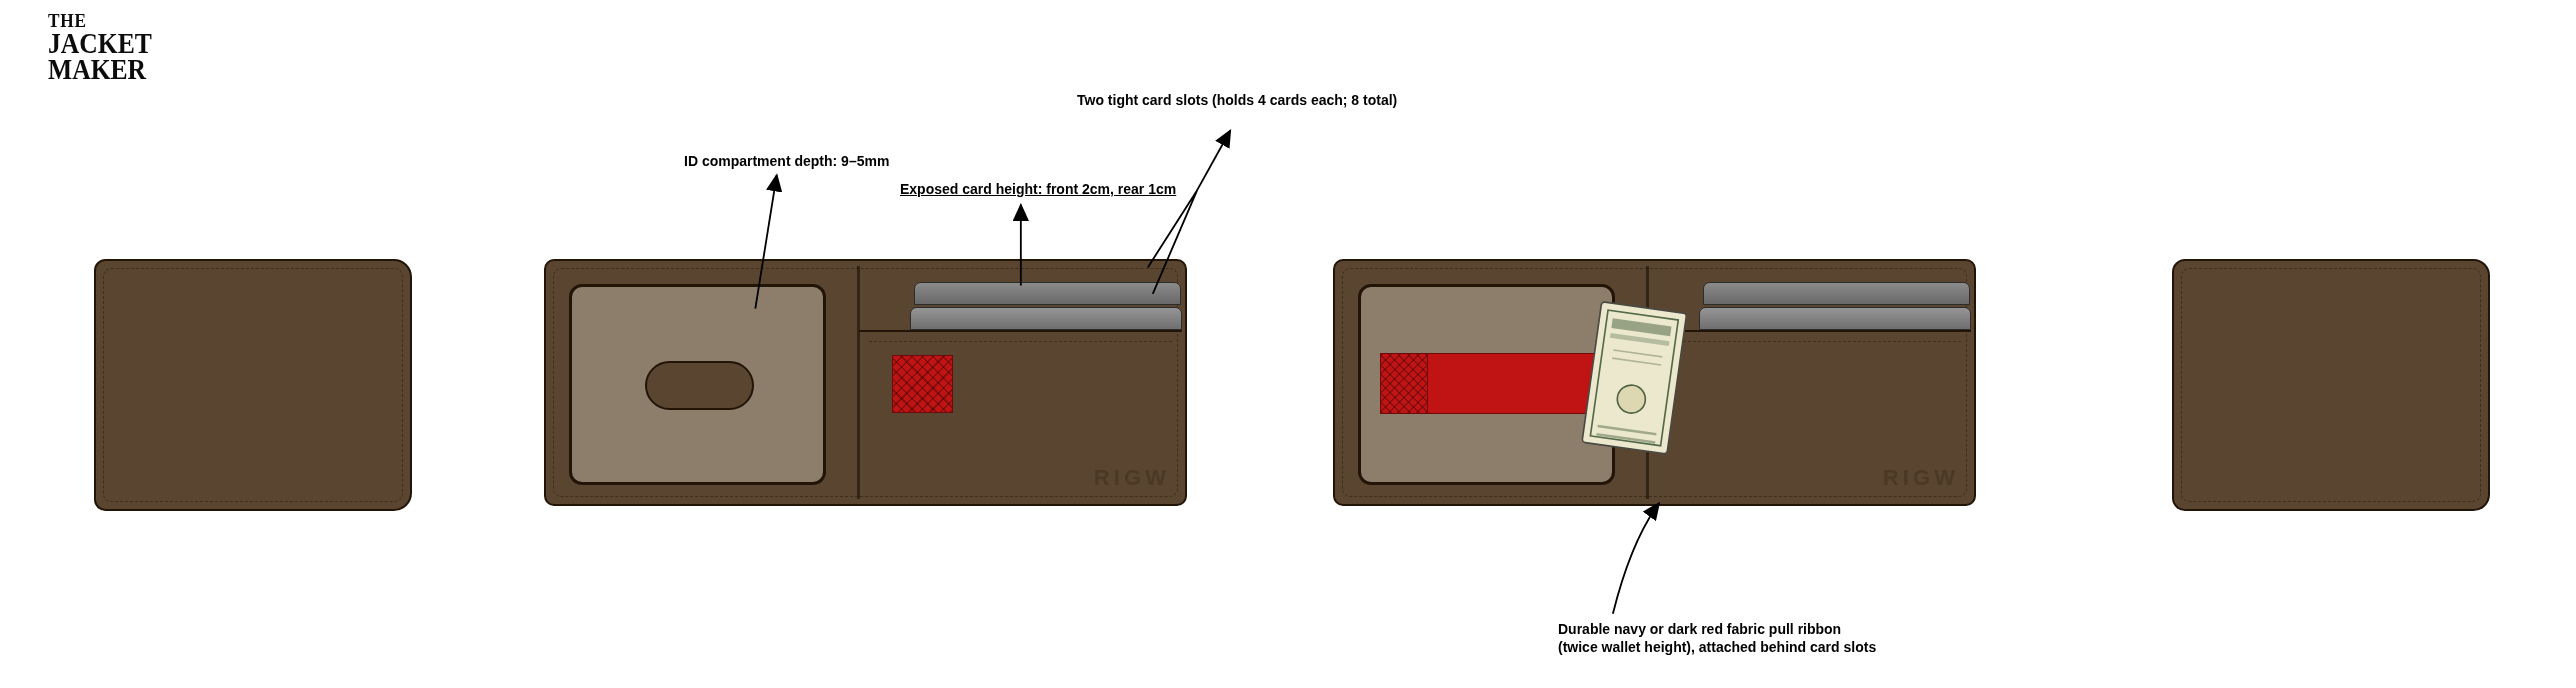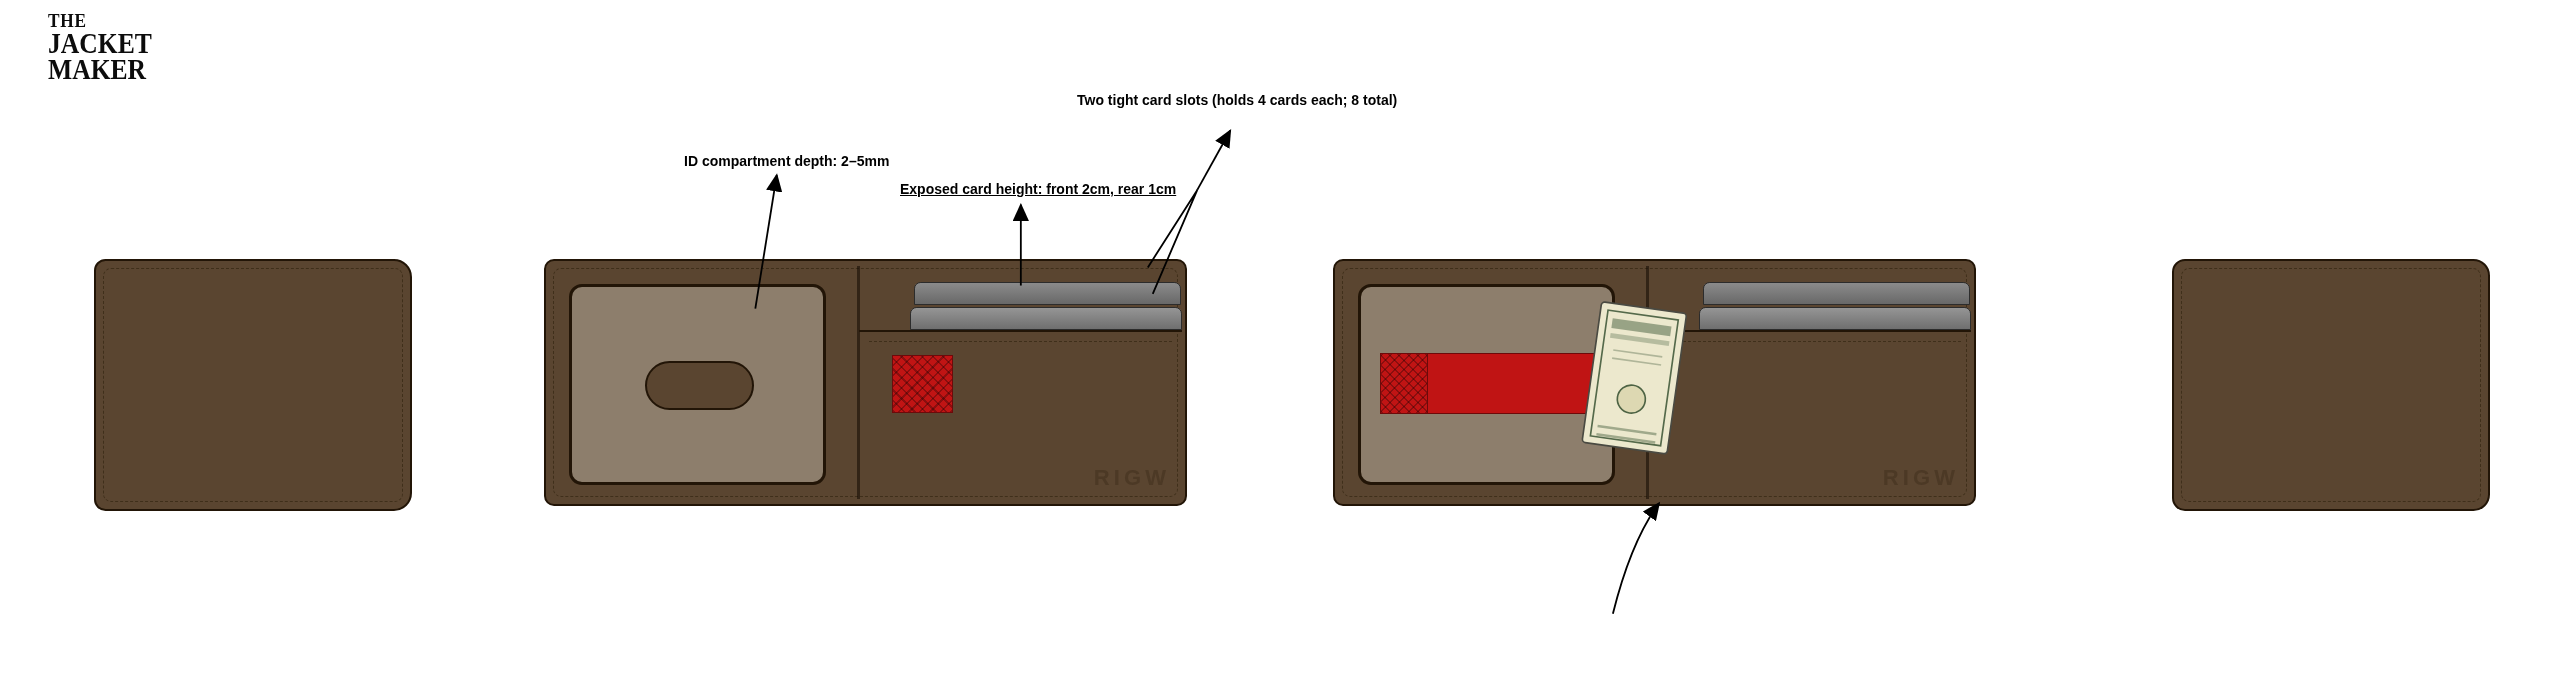--- a/index.html
+++ b/index.html
@@ -164,22 +164,26 @@
     <div class="slot-edge"></div>
     <div class="slot-stitch"></div>
     <div class="emboss">RIGW</div>
   </div>
 
   <div class="wallet-closed" id="closed-right">
     <div class="stitch"></div>
   </div>
 
   <div class="annotation" id="ann-card-slots">Two tight card slots (holds 4 cards each; 8 total)</div>
-  <div class="annotation" id="ann-id-depth">ID compartment depth: 2–5mm</div>
+  <div class="annotation" id="ann-id-depth">ID compartment depth: 9–5mm</div>
   <div class="annotation" id="ann-exposed">Exposed card height: front 2cm, rear 1cm</div>
+  <div class="annotation" id="ann-ribbon">
+    <div>Durable navy or dark red fabric pull ribbon</div>
+    <div>(twice wallet height), attached behind card slots</div>
+  </div>
 
   <svg class="overlay" viewBox="0 0 3124 835" xmlns="http://www.w3.org/2000/svg">
     <defs>
       <marker id="ah" markerWidth="11" markerHeight="9" refX="9" refY="4.5" orient="auto">
         <path d="M0,0 L10,4.5 L0,9 Z" fill="#000"></path>
       </marker>
     </defs>
 
     <g transform="translate(1982,458) rotate(8)">
       <rect x="-52" y="-86" width="104" height="172" rx="4" fill="#ece8cd" stroke="#4a4a42" stroke-width="2"></rect>

